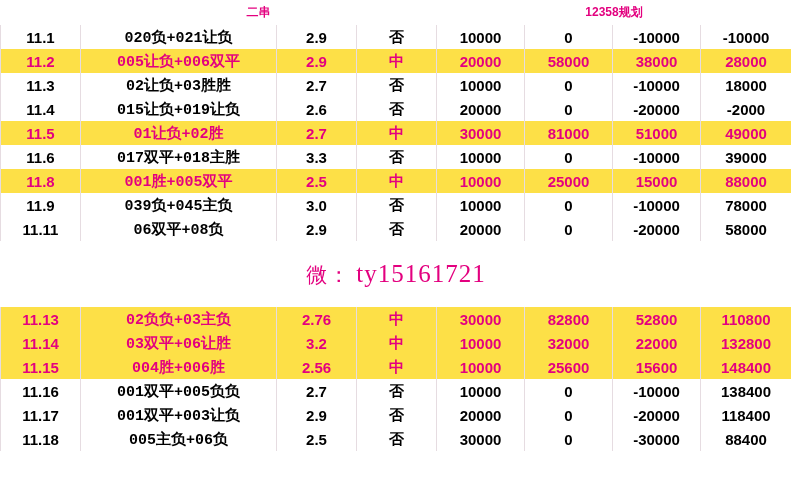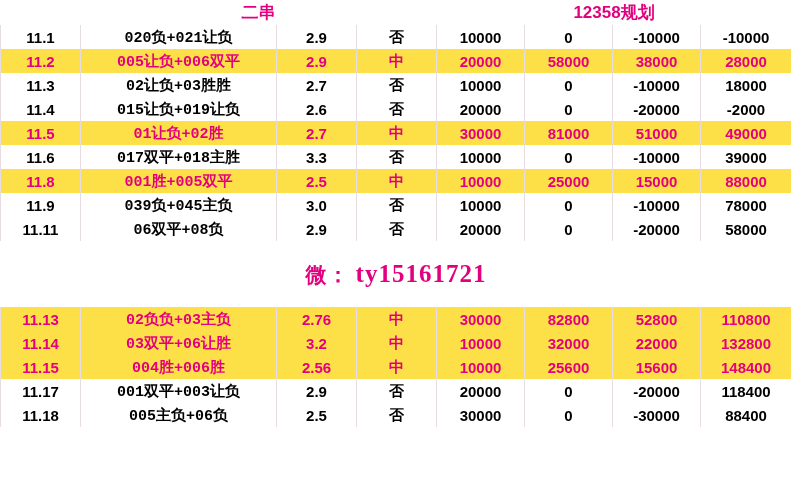--- a/index.html
+++ b/index.html
@@ -38,21 +38,21 @@
   col.c-sp    { width: 80px; }
   col.c-hit   { width: 80px; }
   col.c-bet   { width: 88px; }
   col.c-ret   { width: 88px; }
   col.c-profit{ width: 88px; }
   col.c-total { width: 91px; }
 
   
   tr.title-row td {
     height: 25px;
-    font-size: 17px;
+    font-size: 12px;
     color: #e3007f;
     background: #ffffff;
     border: none;
   }
   tr.title-row td.t-blank { background: #ffffff; }
 
   
   tr.header-row td {
     height: 30px;
     font-size: 17px;
@@ -85,21 +85,21 @@
 
   
   tr.watermark-row td {
     height: 38px;
     background: #ffffff;
     border: none;
   }
   .watermark {
     font-size: 23px;
     color: #e3007f;
-    font-weight: bold;
+    font-weight: normal;
     letter-spacing: 1px;
     text-align: center;
     font-family: "Liberation Serif", "DejaVu Serif", serif;
   }
   .watermark .wm-prefix {
     font-family: "Liberation Sans", "DejaVu Sans", sans-serif;
     font-size: 21px;
     margin-right: 6px;
   }
   .watermark .wm-code {
@@ -261,20 +261,30 @@
           <td class="date-cell">11.15</td>
           <td class="plan-cell">004胜+006胜</td>
           <td>2.56</td>
           <td>中</td>
           <td>10000</td>
           <td>25600</td>
           <td>15600</td>
           <td>148400</td>
         </tr>
         <tr class="data-row">
+          <td class="date-cell">11.16</td>
+          <td class="plan-cell">001双平+005负负</td>
+          <td>2.7</td>
+          <td>否</td>
+          <td>10000</td>
+          <td>0</td>
+          <td>-10000</td>
+          <td>138400</td>
+        </tr>
+        <tr class="data-row">
           <td class="date-cell">11.17</td>
           <td class="plan-cell">001双平+003让负</td>
           <td>2.9</td>
           <td>否</td>
           <td>20000</td>
           <td>0</td>
           <td>-20000</td>
           <td>118400</td>
         </tr>
         <tr class="data-row">

